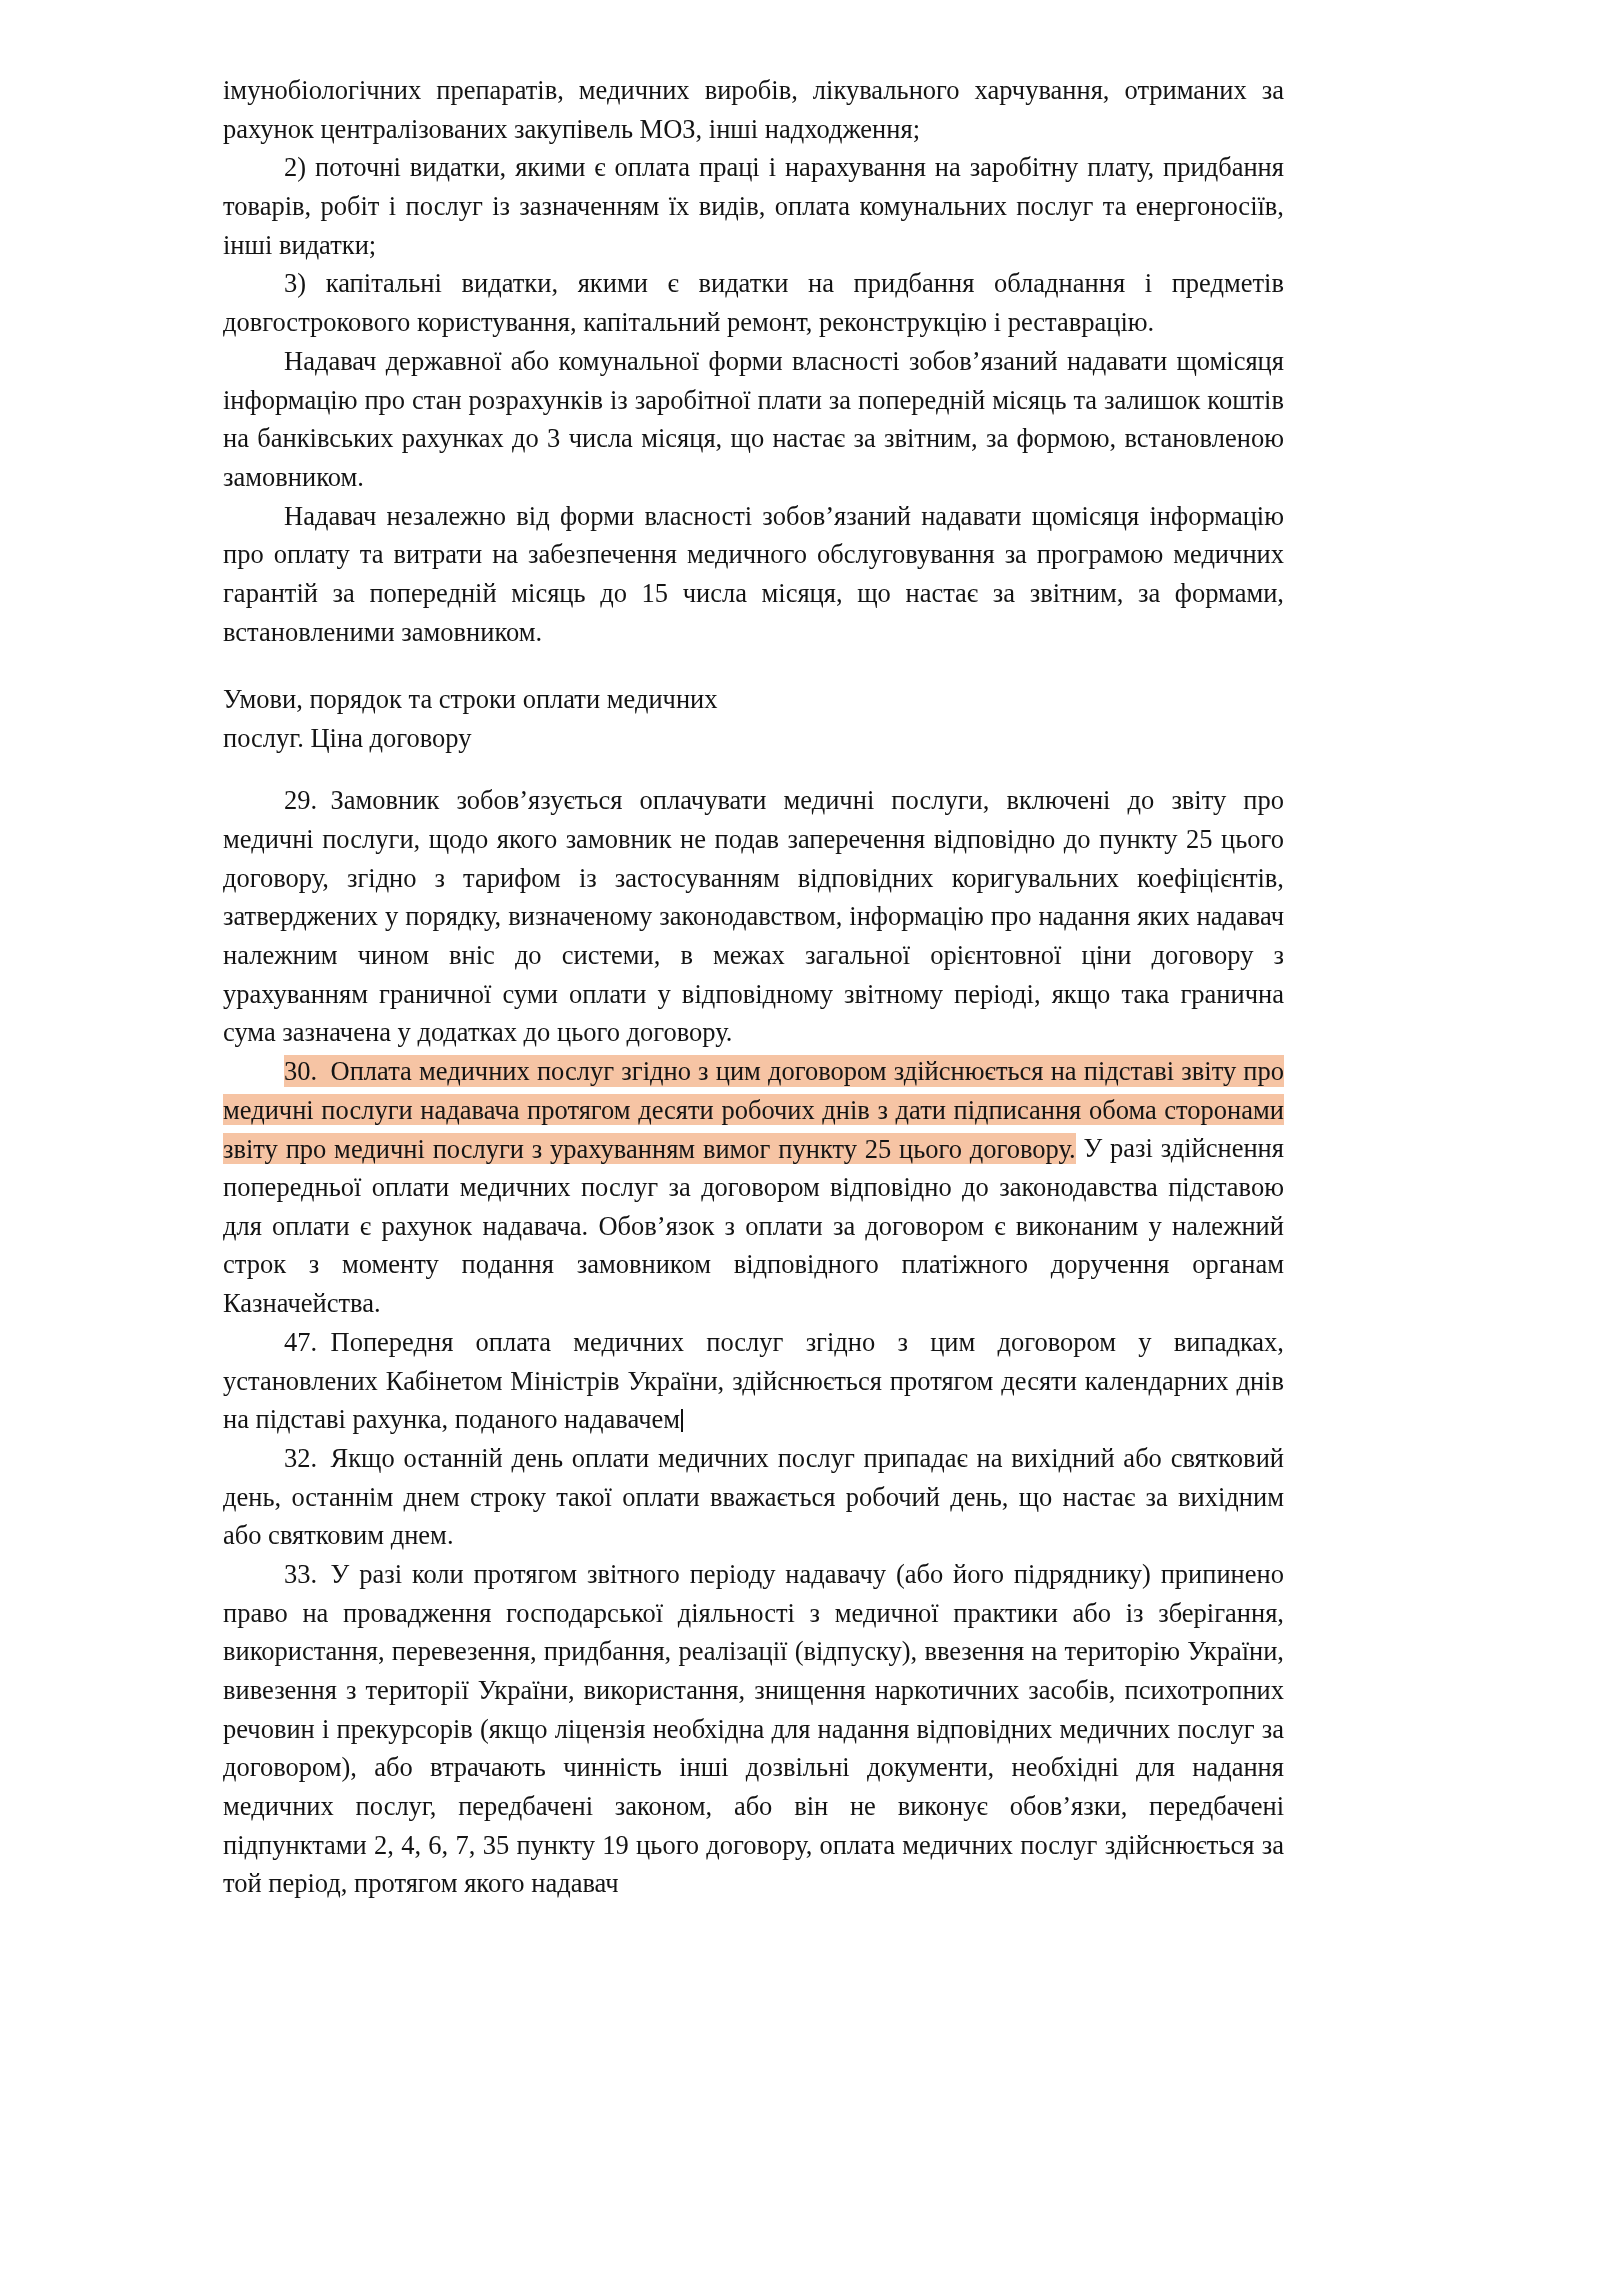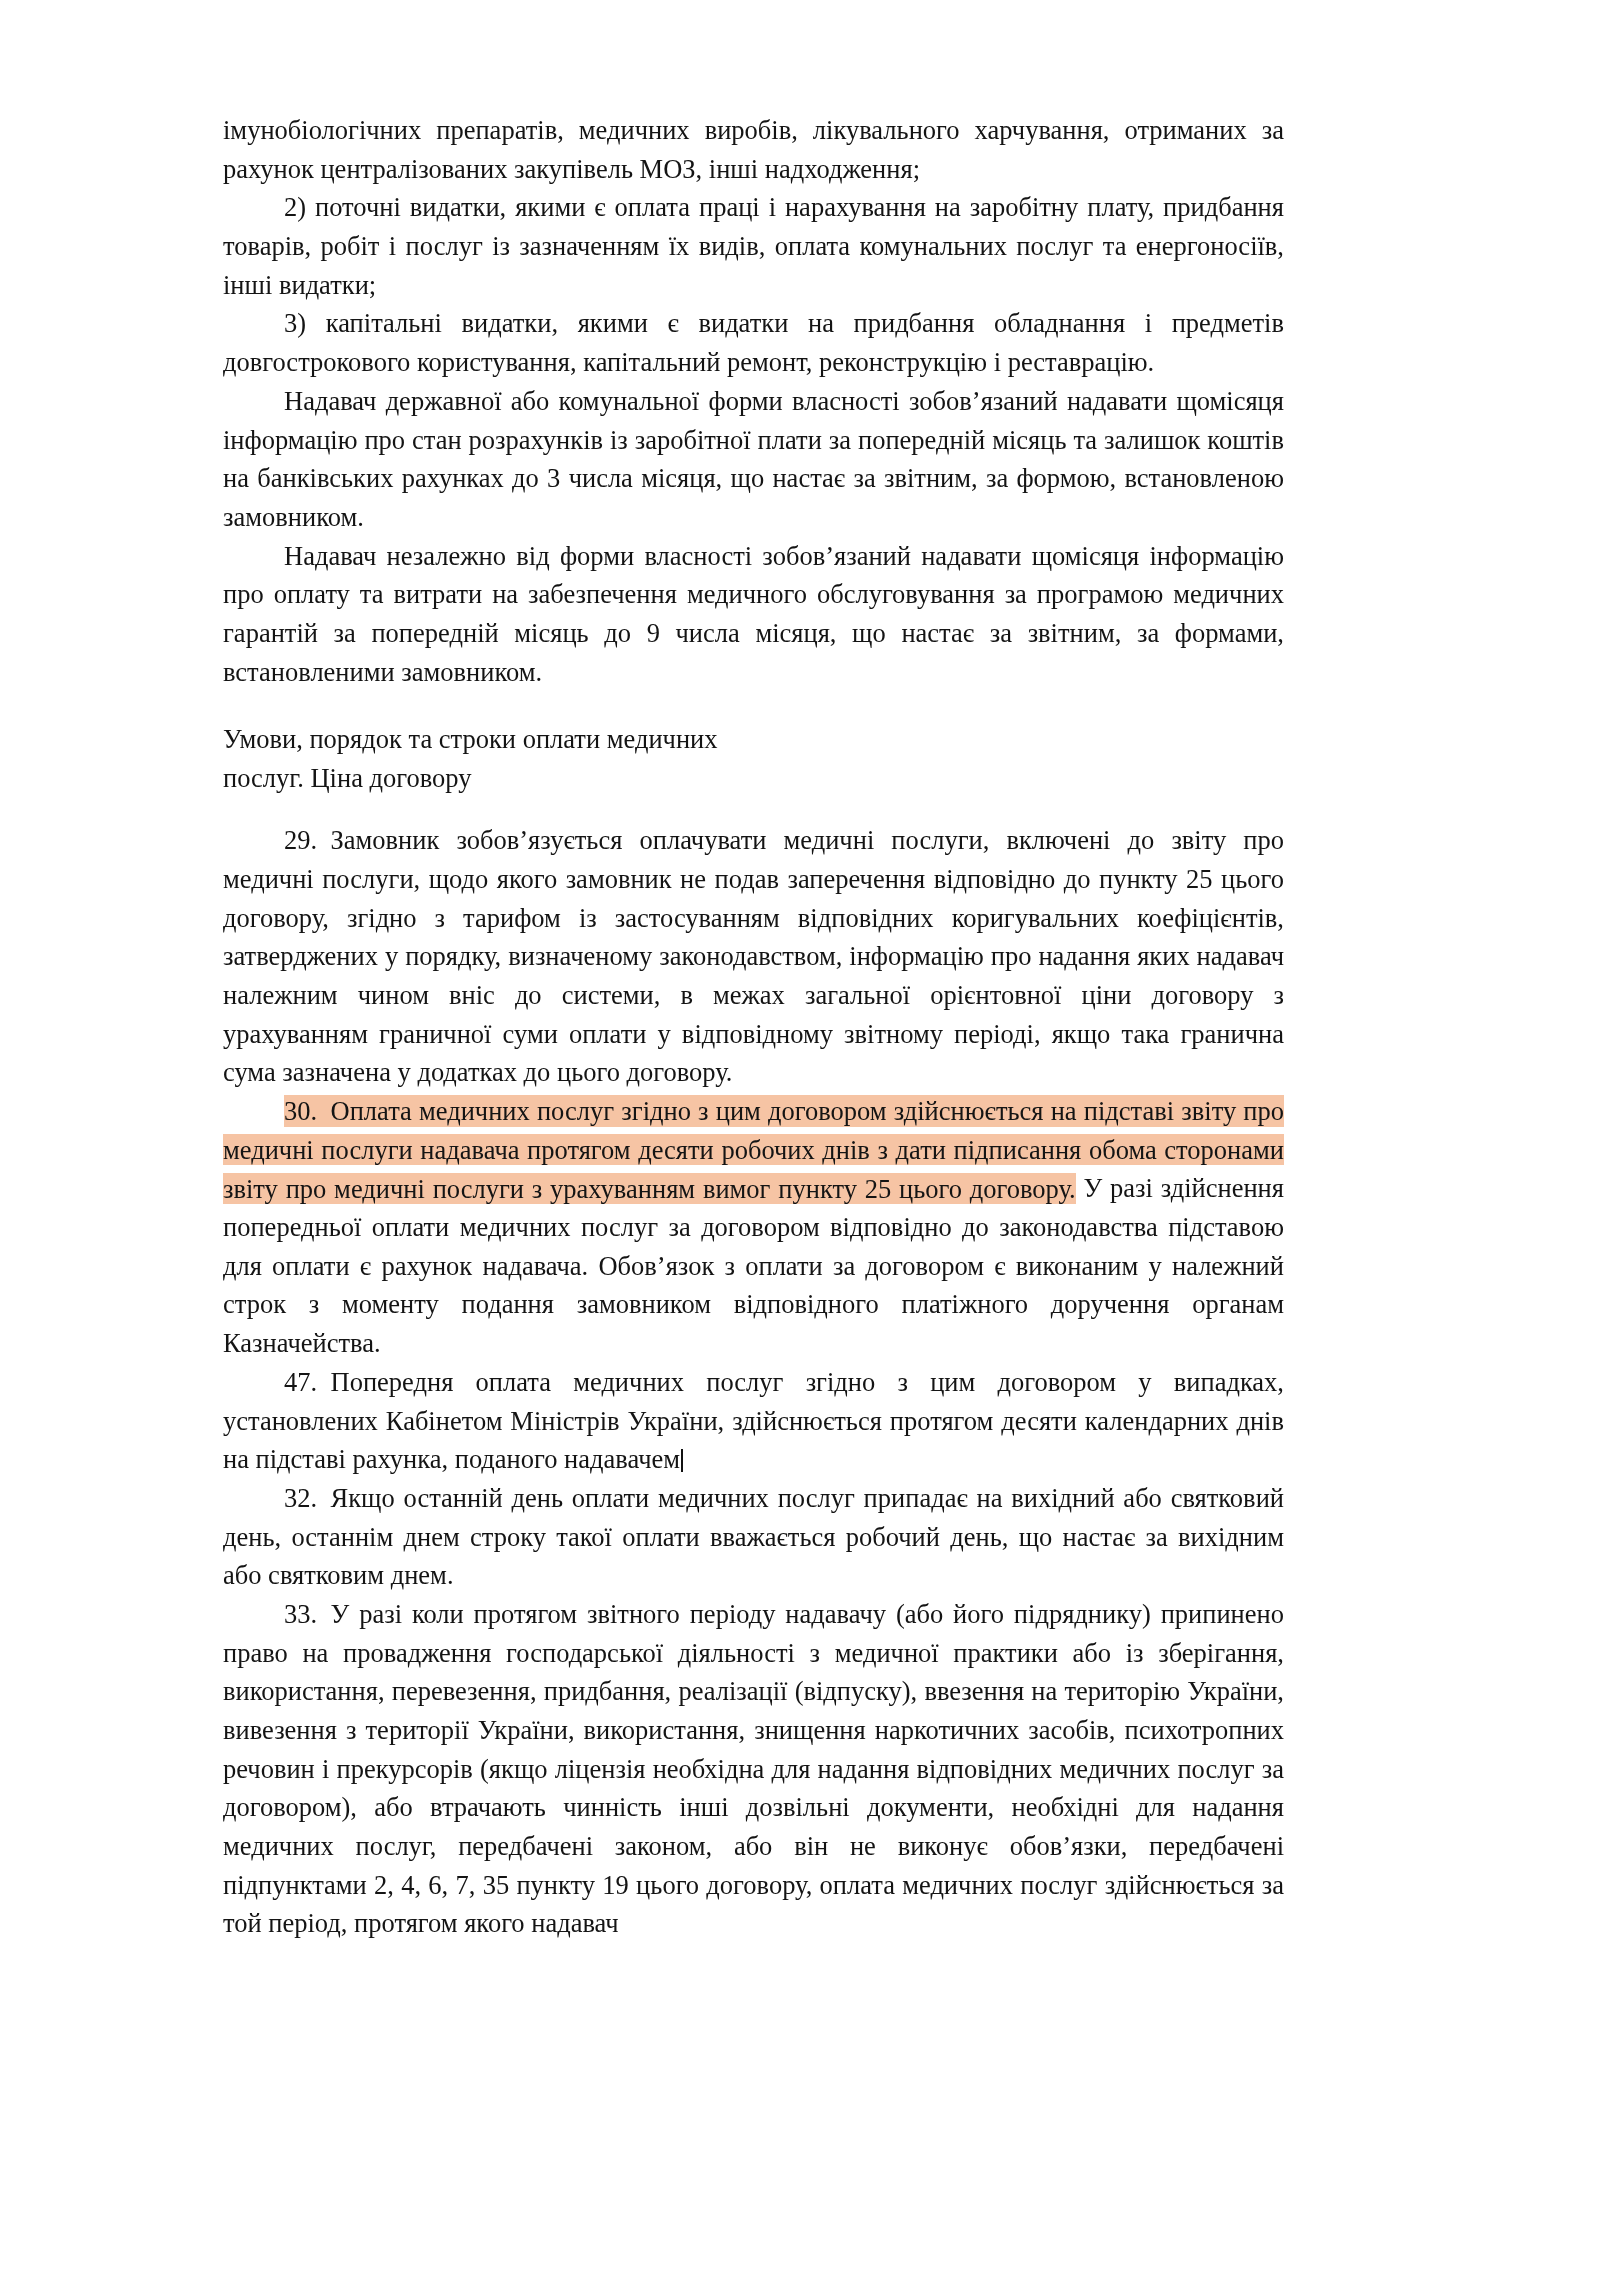--- a/index.html
+++ b/index.html
@@ -10,21 +10,21 @@
   body {
     width: 1614px;
     min-height: 2295px;
     font-family: "Liberation Serif", serif;
     color: #1a1a1a;
   }
   .page {
     width: 1507px;
     min-height: 2295px;
     box-sizing: border-box;
-    padding: 111px 223px 67px 223px;
+    padding: 71px 223px 67px 223px;
     background: #ffffff;
   }
   .doc-body {
     font-size: 26.5px;
     line-height: 1.46;
     text-align: justify;
     text-justify: inter-word;
     color: #141414;
   }
   p {
@@ -69,21 +69,21 @@
   <div class="doc-body">
 
     <p class="para">імунобіологічних препаратів, медичних виробів, лікувального харчування, отриманих за рахунок централізованих закупівель МОЗ, інші надходження;</p>
 
     <p class="para indent gap">2)   поточні видатки, якими є оплата праці і нарахування на заробітну плату, придбання товарів, робіт і послуг із зазначенням їх видів, оплата комунальних послуг та енергоносіїв, інші видатки;</p>
 
     <p class="para indent gap">3)   капітальні видатки, якими є видатки на придбання обладнання і предметів довгострокового користування, капітальний ремонт, реконструкцію і реставрацію.</p>
 
     <p class="para indent gap">Надавач державної або комунальної форми власності зобов’язаний надавати щомісяця інформацію про стан розрахунків із заробітної плати за попередній місяць та залишок коштів на банківських рахунках до 3 числа місяця, що настає за звітним, за формою, встановленою замовником.</p>
 
-    <p class="para indent gap">Надавач незалежно від форми власності зобов’язаний надавати щомісяця інформацію про оплату та витрати на забезпечення медичного обслуговування за програмою медичних гарантій за попередній місяць до 9 числа місяця, що настає за звітним, за формами, встановленими замовником.</p>
+    <p class="para indent gap">Надавач незалежно від форми власності зобов’язаний надавати щомісяця інформацію про оплату та витрати на забезпечення медичного обслуговування за програмою медичних гарантій за попередній місяць до 15 числа місяця, що настає за звітним, за формами, встановленими замовником.</p>
 
     <div class="heading">
       <div>Умови, порядок та строки оплати медичних</div>
       <div>послуг. Ціна договору</div>
     </div>
 
     <p class="para indent">
       <span>29.</span><span class="num-sp"></span><span>Замовник зобов’язується оплачувати медичні послуги, включені до звіту про медичні послуги, щодо якого замовник не подав заперечення відповідно до пункту 25 цього договору, згідно з тарифом із застосуванням відповідних коригувальних коефіцієнтів, затверджених у порядку, визначеному законодавством, інформацію про надання яких надавач належним чином вніс до системи, в межах загальної орієнтовної ціни договору з урахуванням граничної суми оплати у відповідному звітному періоді, якщо така гранична сума зазначена у додатках до цього договору.</span>
     </p>
 

